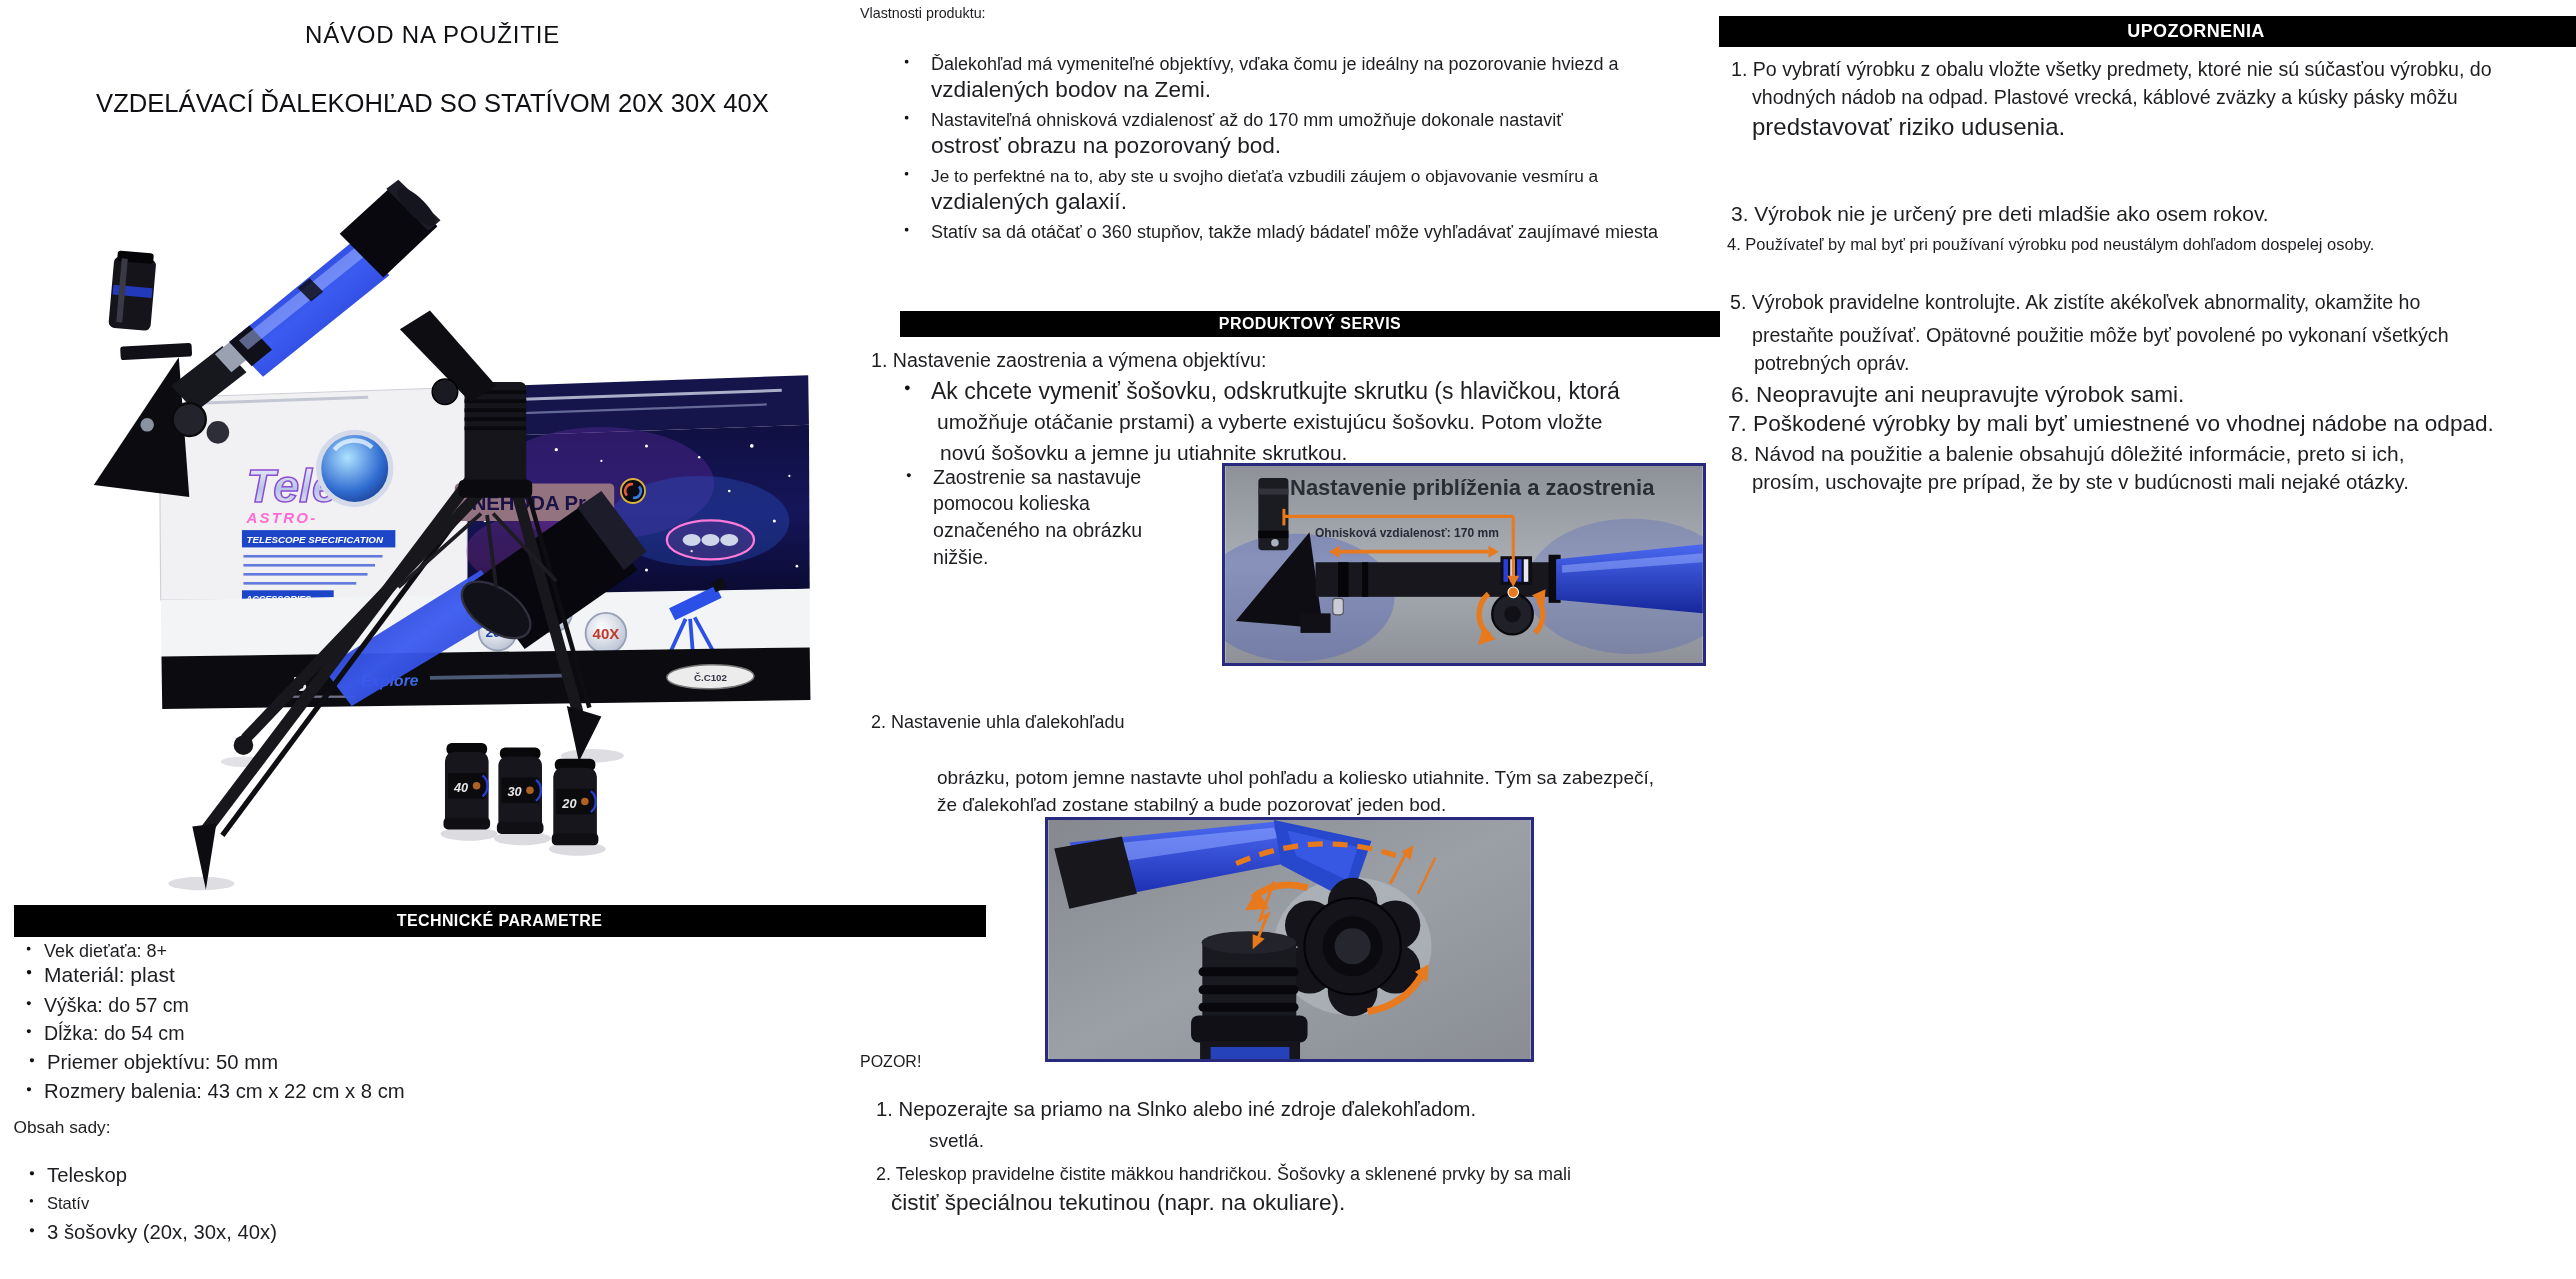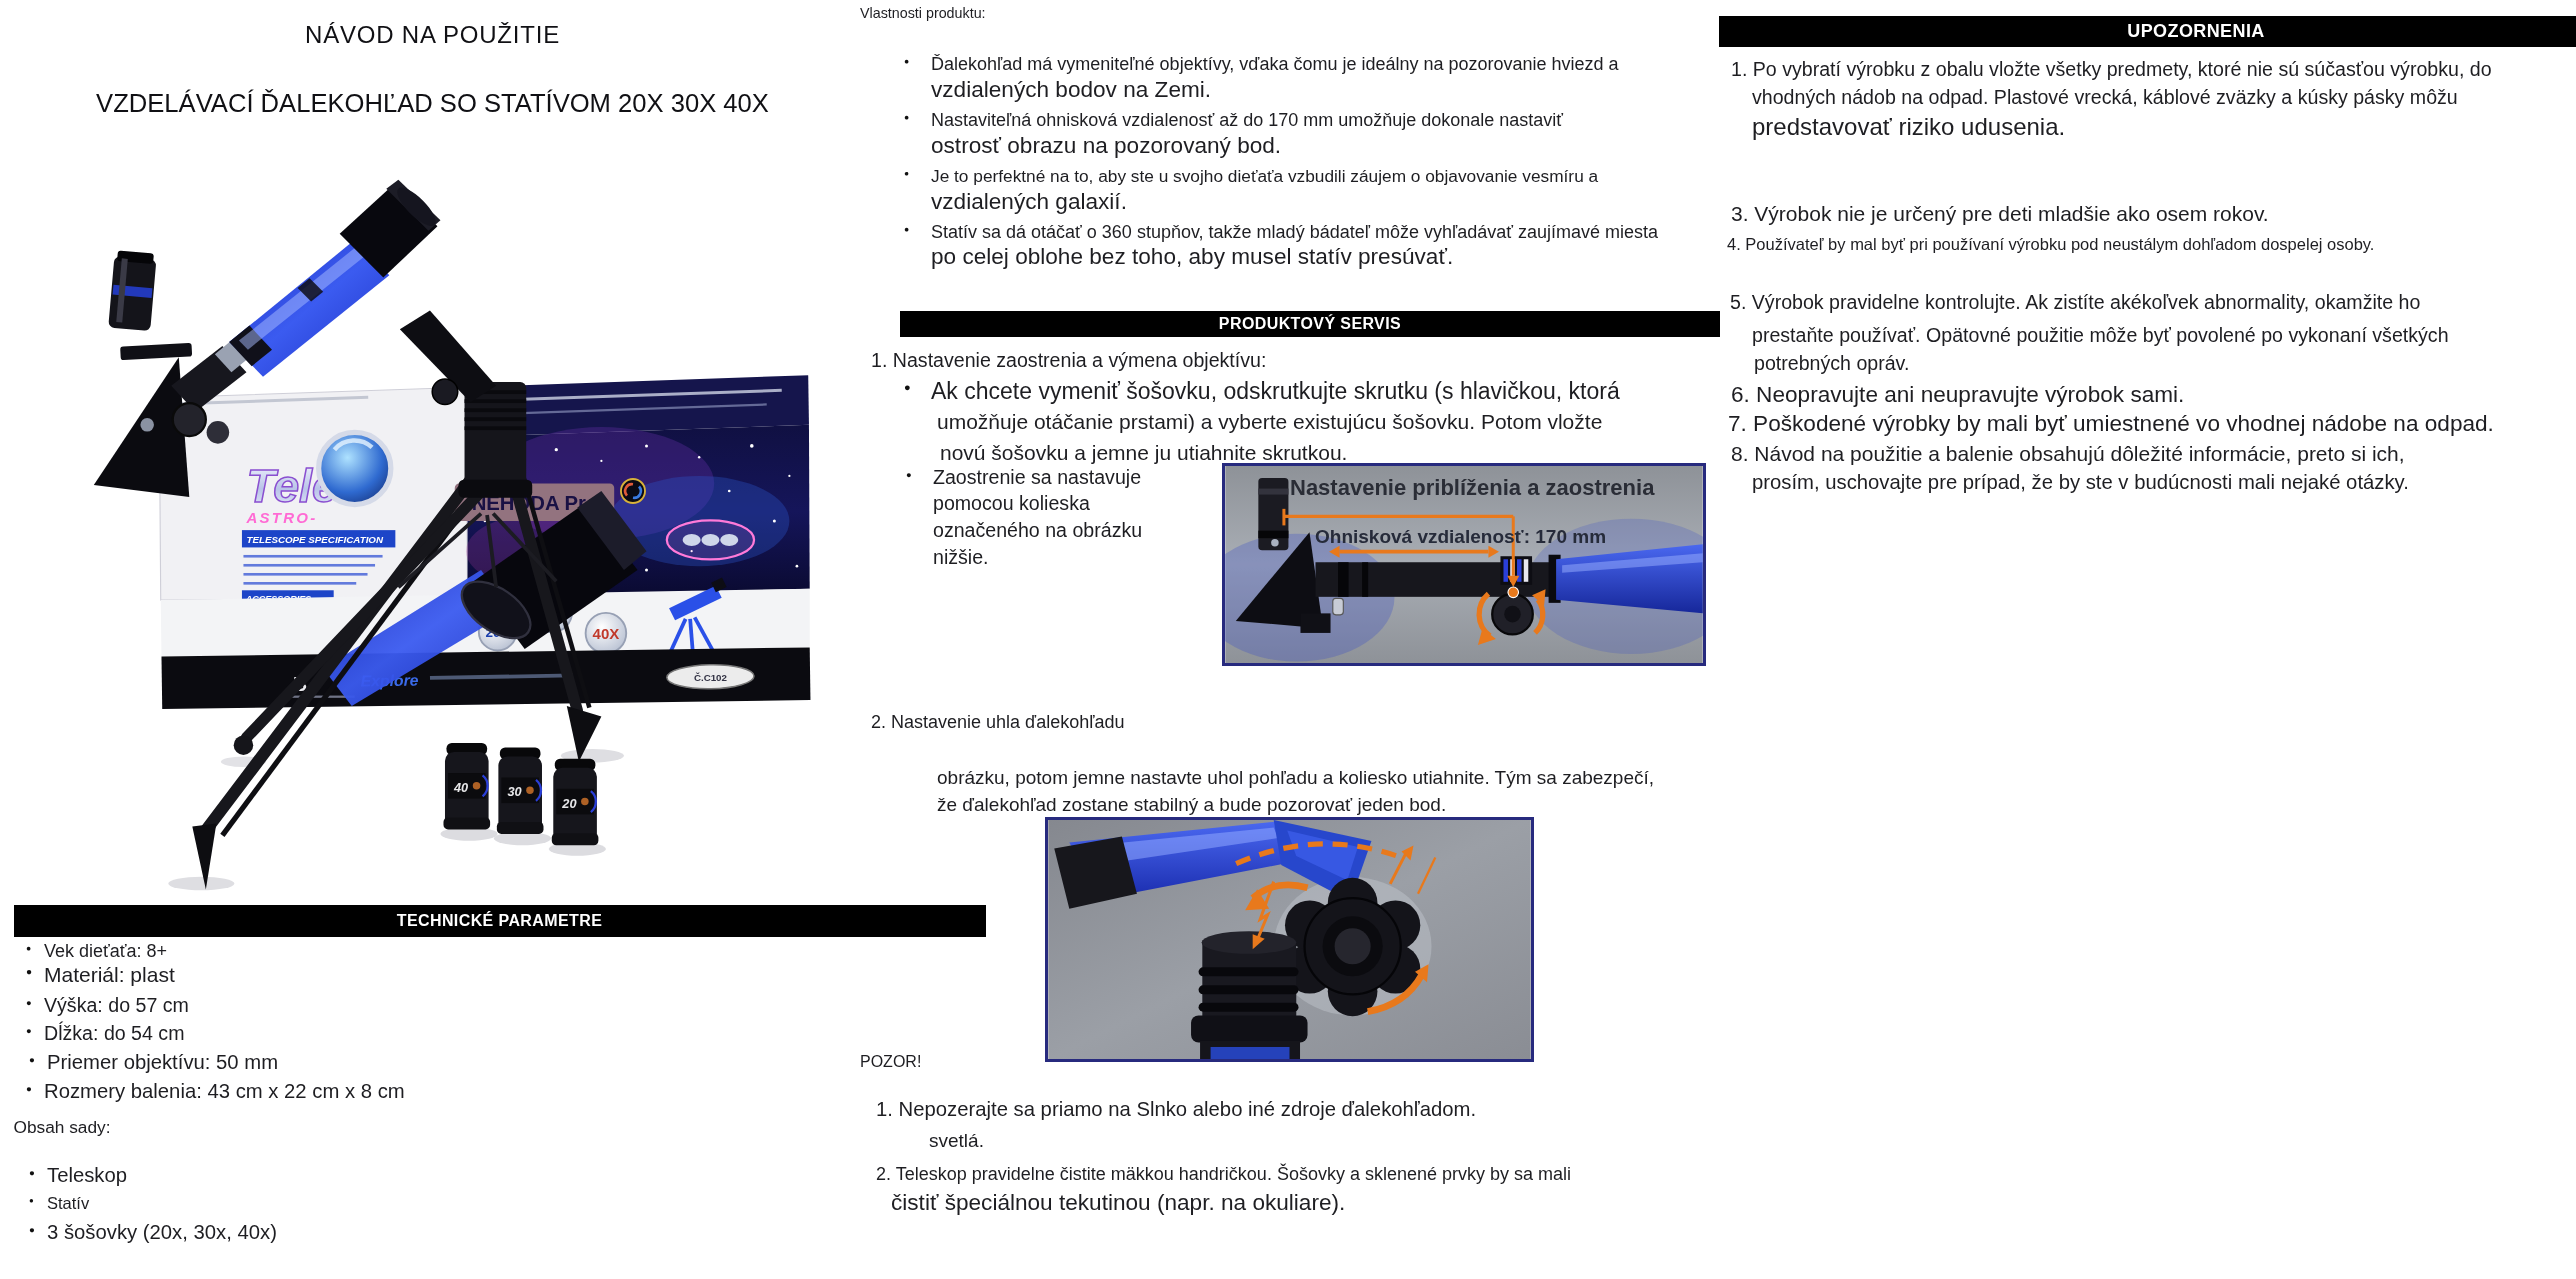--- a/index.html
+++ b/index.html
@@ -266,21 +266,20 @@
 
   <div class="ln t19" style="left:860px;top:4.5px;">Vlastnosti produktu:</div>
 
   <div class="bl-m t24" style="left:931px;top:54px;">Ďalekohľad má vymeniteľné objektívy, vďaka čomu je ideálny na pozorovanie hviezd a</div>
   <div class="ln  t30" style="left:931px;top:77px;">vzdialených bodov na Zemi.</div>
   <div class="bl-m t24" style="left:931px;top:110px;">Nastaviteľná ohnisková vzdialenosť až do 170 mm umožňuje dokonale nastaviť</div>
   <div class="ln  t30" style="left:931px;top:133px;">ostrosť obrazu na pozorovaný bod.</div>
   <div class="bl-m t23" style="left:931px;top:166px;">Je to perfektné na to, aby ste u svojho dieťaťa vzbudili záujem o objavovanie vesmíru a</div>
   <div class="ln  t30" style="left:931px;top:189px;">vzdialených galaxií.</div>
   <div class="bl-m t24" style="left:931px;top:222px;">Statív sa dá otáčať o 360 stupňov, takže mladý bádateľ môže vyhľadávať zaujímavé miesta</div>
-  <div class="ln  t30" style="left:931px;top:244px;">po celej oblohe bez toho, aby musel statív presúvať.</div>
 
   <div class="bar" style="left:900px;top:311px;width:820px;height:26px;font-size:16px;">PRODUKTOVÝ SERVIS</div>
 
   <div class="ln t26" style="left:871px;top:350px;">1. Nastavenie zaostrenia a výmena objektívu:</div>
   <div class="bl-m t31" style="left:931px;top:378px;">Ak chcete vymeniť šošovku, odskrutkujte skrutku (s hlavičkou, ktorá</div>
   <div class="ln  t28" style="left:937px;top:410px;">umožňuje otáčanie prstami) a vyberte existujúcu šošovku. Potom vložte</div>
   <div class="ln  t28" style="left:940px;top:441px;">novú šošovku a jemne ju utiahnite skrutkou.</div>
   <div class="bl-m t26" style="left:933px;top:466px;">Zaostrenie sa nastavuje</div>
   <div class="ln  t26" style="left:933px;top:493px;">pomocou kolieska</div>
   <div class="ln  t26" style="left:933px;top:520px;">označeného na obrázku</div>
@@ -338,21 +337,21 @@
         <line x1="152" y1="114" x2="350" y2="114" stroke-width="5"></line>
         <polygon points="152,106 152,122 138,114" stroke="none"></polygon>
         <polygon points="350,106 350,122 364,114" stroke="none"></polygon>
         <path d="M350,170 A36,36 0 0 0 352,226" stroke-width="7" fill="none"></path>
         <polygon points="342,216 360,230 336,238" stroke="none"></polygon>
         <path d="M412,222 A34,34 0 0 0 416,178" stroke-width="7" fill="none"></path>
         <polygon points="408,172 426,164 424,186" stroke="none"></polygon>
       </g>
     </svg>
     <div class="figcap" style="left:65px;top:9px;font-size:22px;color:#2a2d36;">Nastavenie priblíženia a zaostrenia</div>
-    <div class="figcap" style="left:90px;top:60px;font-size:19px;color:#262b3a;">Ohnisková vzdialenosť: 170 mm</div>
+    <div class="figcap" style="left:90px;top:60px;font-size:12px;color:#262b3a;">Ohnisková vzdialenosť: 170 mm</div>
   </div>
 
   <div class="ln t24" style="left:871px;top:712px;">2. Nastavenie uhla ďalekohľadu</div>
   <div class="ln  t25" style="left:937px;top:767px;">obrázku, potom jemne nastavte uhol pohľadu a koliesko utiahnite. Tým sa zabezpečí,</div>
   <div class="ln  t25" style="left:937px;top:794px;">že ďalekohľad zostane stabilný a bude pozorovať jeden bod.</div>
 
   <div class="fig" style="left:1045px;top:817px;width:483px;height:239px;">
     <svg width="483" height="239" viewBox="0 0 642 318">
       <defs>
         <linearGradient id="f2bg" x1="0" y1="0" x2="1" y2="1">

